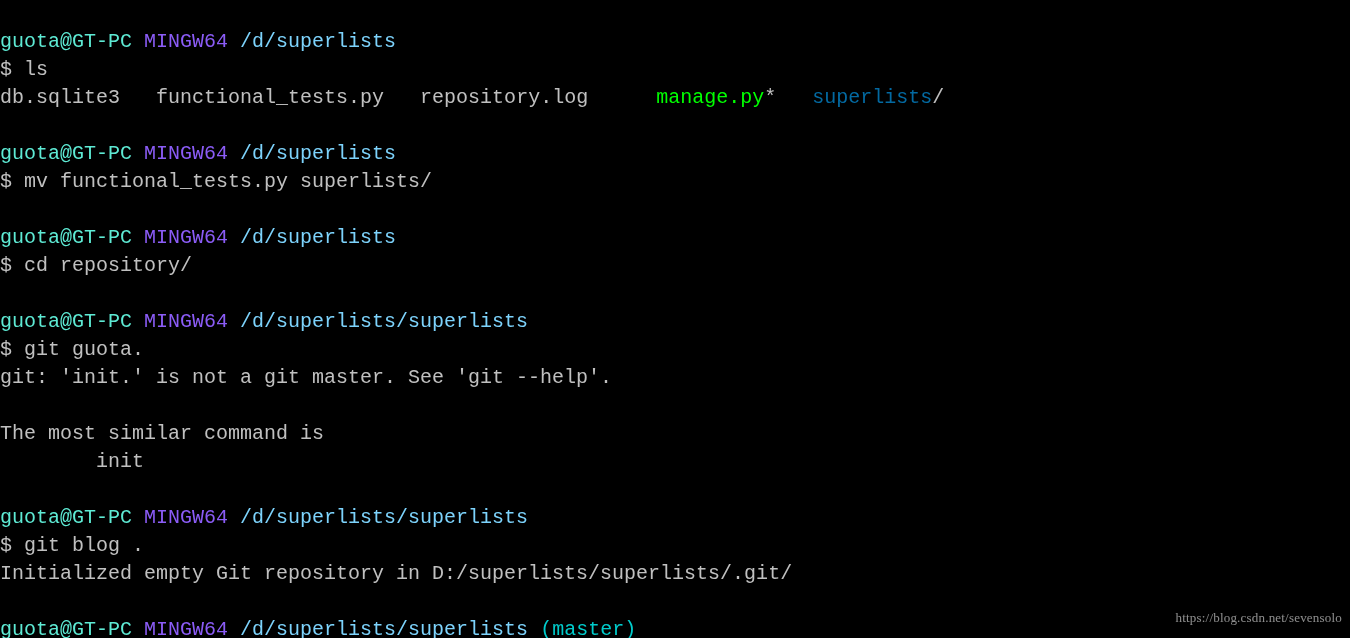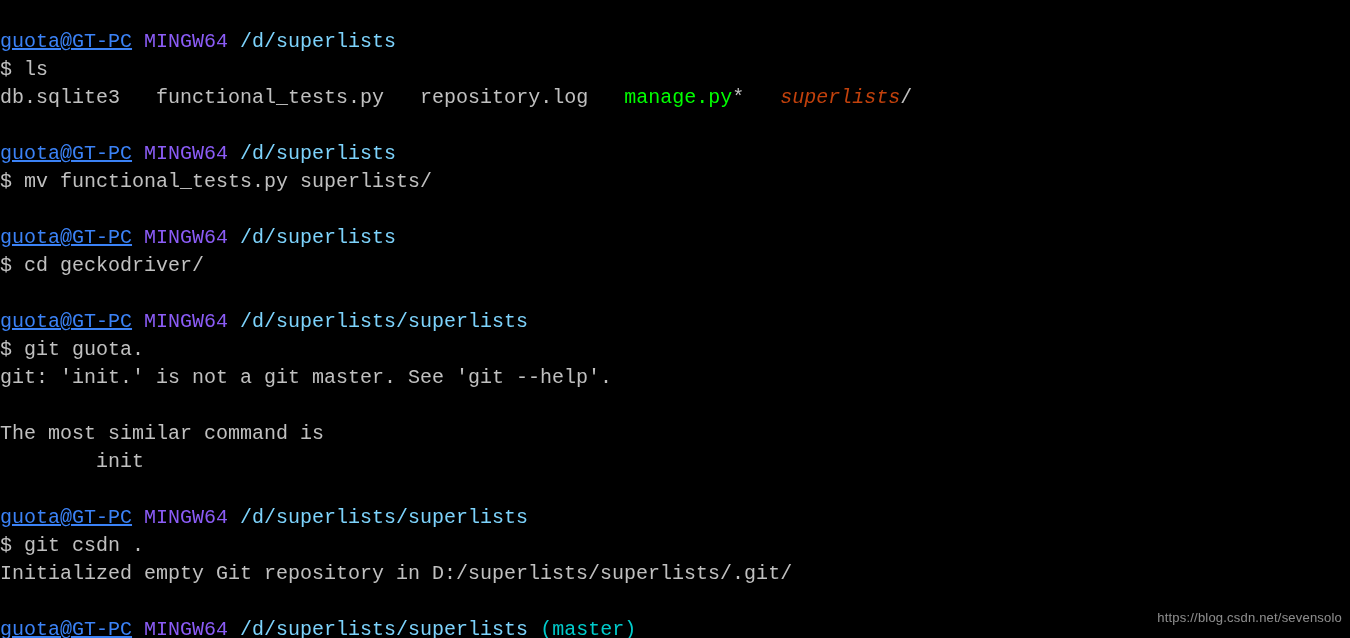--- a/index.html
+++ b/index.html
@@ -12,59 +12,59 @@
     line-height: 28px;
     width: 1350px;
     height: 638px;
     overflow: hidden;
     position: relative;
   }
   .term {
     padding: 0;
     white-space: pre;
   }
-  .green  { color: #3b82f6; text-decoration: underline; }
+  .green  { color: #5eead4; }
   .purple { color: #8b5cf6; }
   .olive  { color: #7dd3fc; }
   .gray   { color: #c0c0c0; }
-  .lime   { color: #00ff00; }
-  .blue   { color: #c2410c; font-style: italic; }
+  .lime   { color: #00ff00; margin-left: 32px; }
+  .blue   { color: #0369a1; }
   .cyan   { color: #00cccc; }
   .watermark {
     position: absolute;
     right: 8px;
     bottom: 6px;
-    font-family: Liberation Sans, sans-serif;
+    font-family: Liberation Serif, serif;
     font-size: 13px;
     color: rgba(255,255,255,0.55);
     letter-spacing: 0.2px;
   }
 </style>
 </head>
 <body>
 
 <div class="term">
 <span><span class="green">guota@GT-PC</span><span class="gray"> </span><span class="purple">MINGW64</span><span class="gray"> </span><span class="olive">/d/superlists</span></span>
 <span class="gray">$</span><span class="gray"> </span><span class="gray">ls</span>
 <span><span class="gray">db.sqlite3</span><span class="gray">   </span><span class="gray">functional_tests.py</span><span class="gray">   </span><span class="gray">repository.log</span><span class="gray">   </span><span class="lime">manage.py</span><span class="gray">*</span><span class="gray">   </span><span class="blue">superlists</span><span class="gray">/</span></span>
 
 <span><span class="green">guota@GT-PC</span><span class="gray"> </span><span class="purple">MINGW64</span><span class="gray"> </span><span class="olive">/d/superlists</span></span>
 <span class="gray">$</span><span class="gray"> </span><span class="gray">mv functional_tests.py superlists/</span>
 
 <span><span class="green">guota@GT-PC</span><span class="gray"> </span><span class="purple">MINGW64</span><span class="gray"> </span><span class="olive">/d/superlists</span></span>
-<span class="gray">$</span><span class="gray"> </span><span class="gray">cd geckodriver/</span>
+<span class="gray">$</span><span class="gray"> </span><span class="gray">cd repository/</span>
 
 <span><span class="green">guota@GT-PC</span><span class="gray"> </span><span class="purple">MINGW64</span><span class="gray"> </span><span class="olive">/d/superlists/superlists</span></span>
 <span class="gray">$</span><span class="gray"> </span><span class="gray">git guota.</span>
 <span class="gray">git: 'init.' is not a git master. See 'git --help'.</span>
 <span class="gray"></span>
 <span class="gray">The most similar command is</span>
 <span class="gray">        init</span>
 
 <span><span class="green">guota@GT-PC</span><span class="gray"> </span><span class="purple">MINGW64</span><span class="gray"> </span><span class="olive">/d/superlists/superlists</span></span>
-<span class="gray">$</span><span class="gray"> </span><span class="gray">git csdn .</span>
+<span class="gray">$</span><span class="gray"> </span><span class="gray">git blog .</span>
 <span class="gray">Initialized empty Git repository in D:/superlists/superlists/.git/</span>
 
 <span><span class="green">guota@GT-PC</span><span class="gray"> </span><span class="purple">MINGW64</span><span class="gray"> </span><span class="olive">/d/superlists/superlists</span><span class="gray"> </span><span class="cyan">(master)</span></span>
 <span class="gray"></span>
 </div>
 
 <div class="watermark">https://blog.csdn.net/sevensolo</div>
 
 </body></html>

